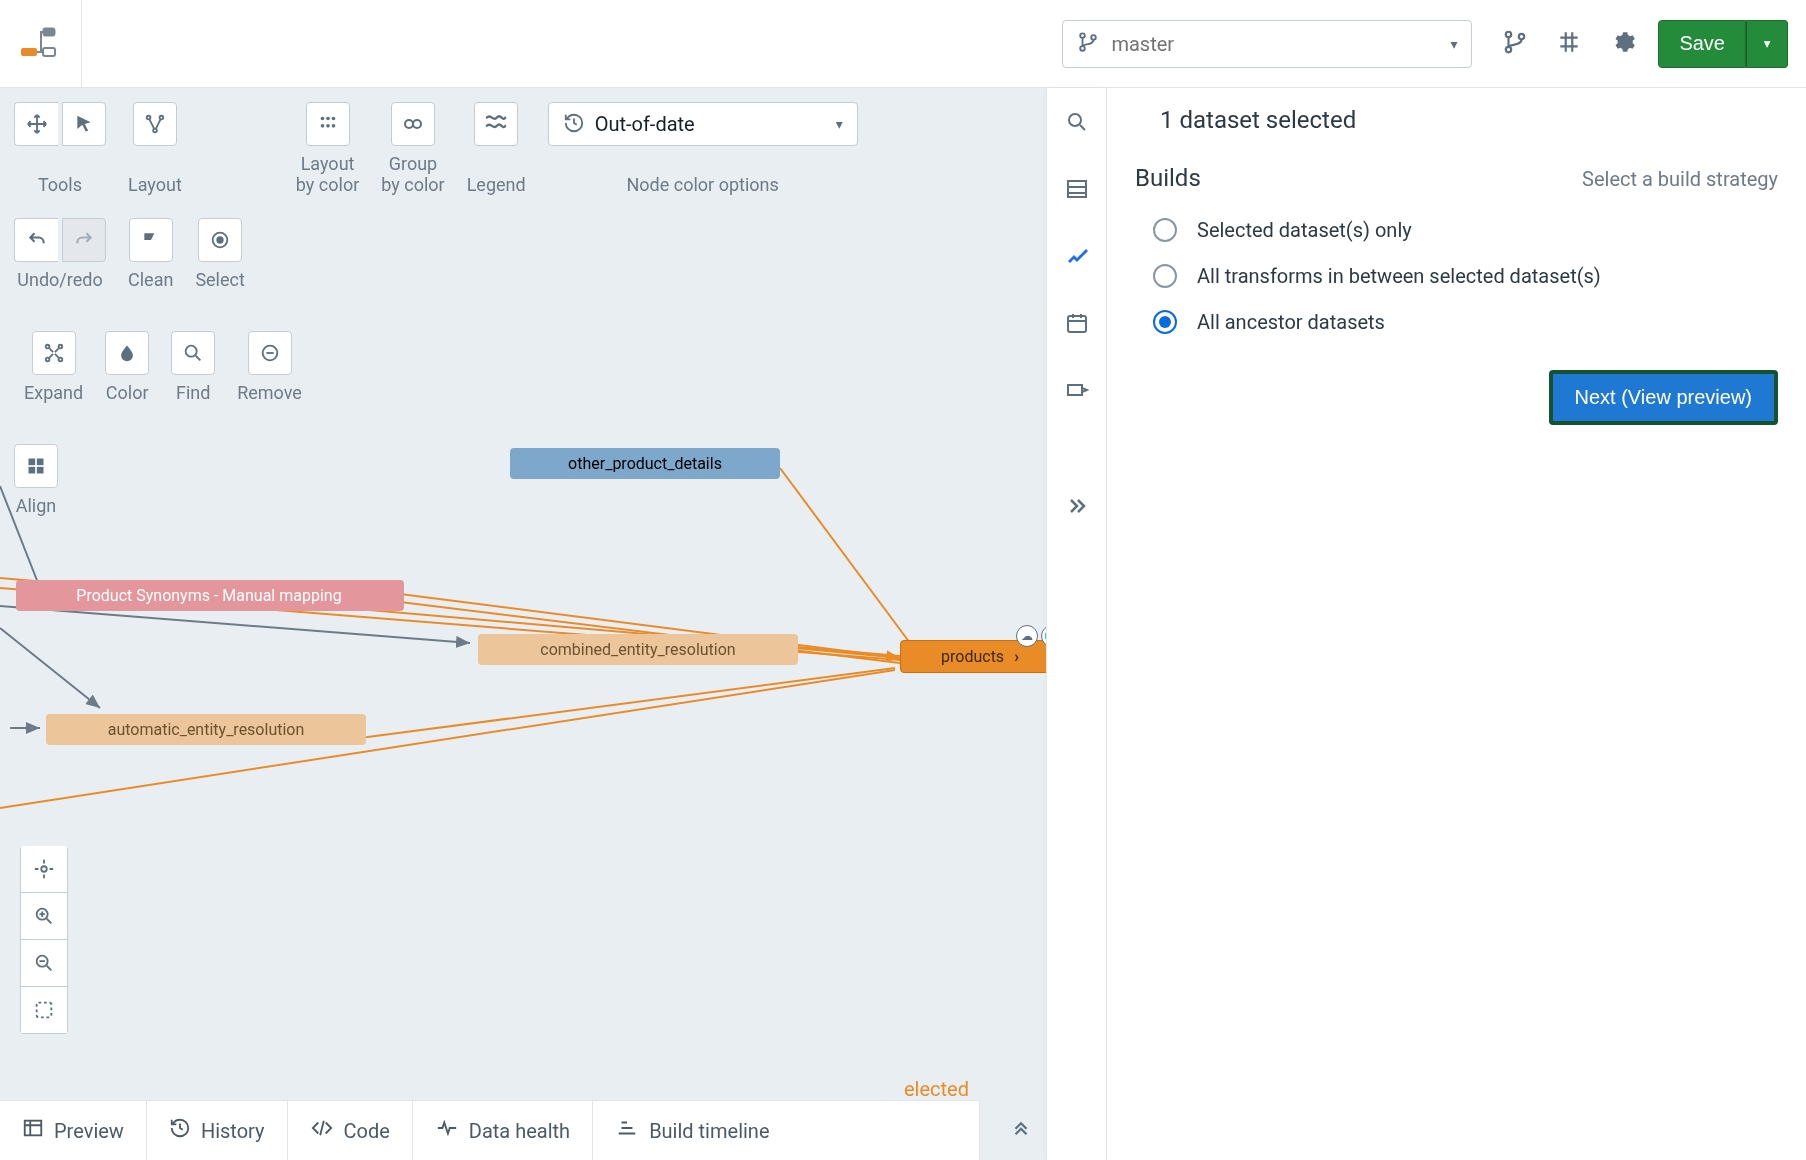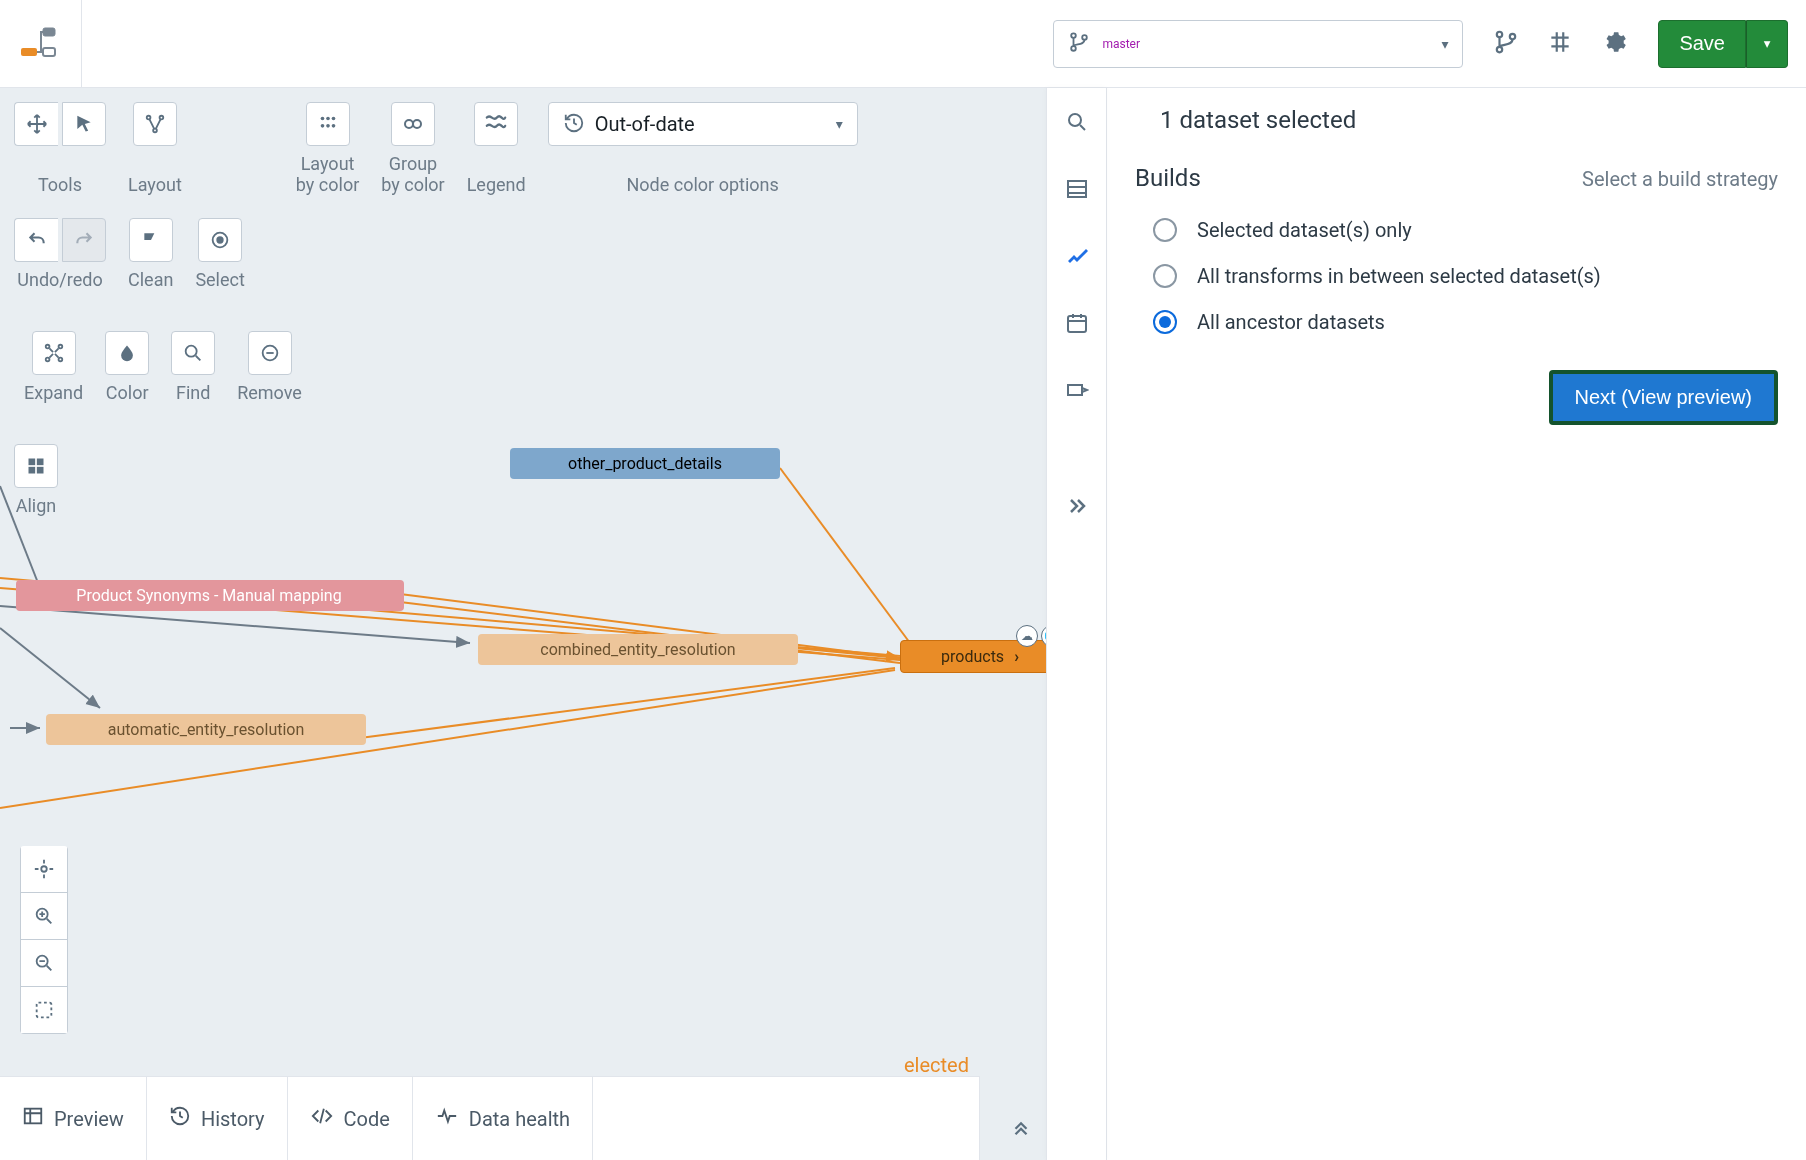--- a/index.html
+++ b/index.html
@@ -37,25 +37,25 @@
   align-items: center;
   border: 1px solid #c4cdd6;
   border-radius: 4px;
   height: 48px;
   padding: 0 14px;
   width: 410px;
   background: #fff;
   cursor: pointer;
 }
 .branch-select .branch-icon { margin-right: 12px; color: #5c7080; }
-.branch-select .branch-label { font-size: 12px; color: #a21caf; flex: 1; }
+.branch-select .branch-label { font-size: 20px; color: #737373; flex: 1; }
 .branch-select .caret { color: #5c7080; }
 .top-icons { display: flex; align-items: center; gap: 28px; margin-left: 30px; }
 .top-icon-btn { color: #5c7080; cursor: pointer; }
-.save-group { display: flex; margin-left: 31px; border-radius: 6px; }
+.save-group { display: flex; margin-left: 22px; border-radius: 6px; }
 .save-btn {
   background: #238b3a;
   color: #fff;
   height: 48px;
   padding: 0 20px;
   border-radius: 4px 0 0 4px;
   border: 1px solid #1c6e2e;
   font-size: 20px;
   display: flex;
   align-items: center;
@@ -214,21 +214,21 @@
   position: absolute;
   bottom: 0; left: 0;
   display: flex;
   background: #fff;
   border-top: 1px solid #e1e5eb;
   z-index: 20;
   width: 100%;
 }
 .btab {
   display: flex; align-items: center; gap: 10px;
-  padding: 28px 22px;
+  padding: 16px 22px;
   font-size: 20px;
   color: #4b5a67;
   border-right: 1px solid #e1e5eb;
   cursor: pointer;
   background: #fff;
 }
 .btab:first-child { border-left: none; }
 .selected-hint {
   position:absolute; right:10px; top:-24px;
   color:#e98c27; font-size:20px;
@@ -623,20 +623,26 @@
               <path d="M8 6l-6 6 6 6M16 6l6 6-6 6M14 4l-4 16"></path>
             </svg></span>
         <span>Code</span>
       </div>
       <div class="btab">
         <span><svg width="24" height="22" viewBox="0 0 24 24" fill="none" stroke="currentColor" stroke-width="2">
               <path d="M2 12h5l2-6 4 12 2-6h7"></path>
             </svg></span>
         <span>Data health</span>
       </div>
+      <div class="btab" style="border-right:none;">
+        <span><svg width="24" height="22" viewBox="0 0 24 24" fill="none" stroke="currentColor" stroke-width="2">
+              <path d="M3 18h18M6 6h6M6 12h12"></path>
+            </svg></span>
+        <span>Build timeline</span>
+      </div>
       <div class="selected-hint">elected</div>
     </div>
     <span class="tab-expand" style="left:1010px; bottom:20px; position:absolute;">
       <svg width="22" height="22" viewBox="0 0 24 24" fill="none" stroke="currentColor" stroke-width="2.5">
           <path d="M6 15l6-6 6 6M6 21l6-6 6 6"></path>
         </svg>
     </span>
   </div>
 
   <div class="side-icon-rail">

